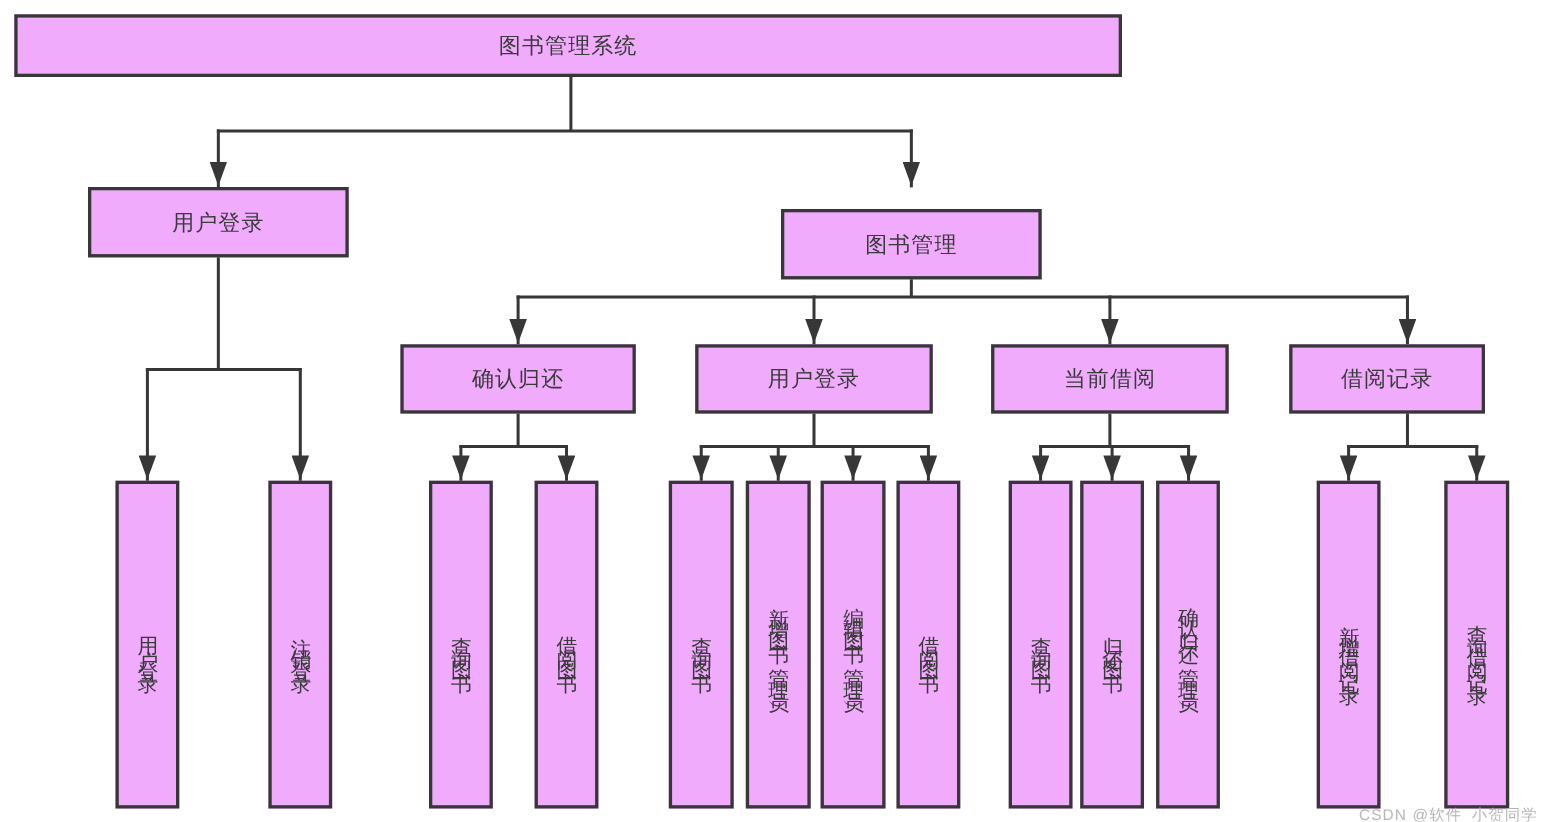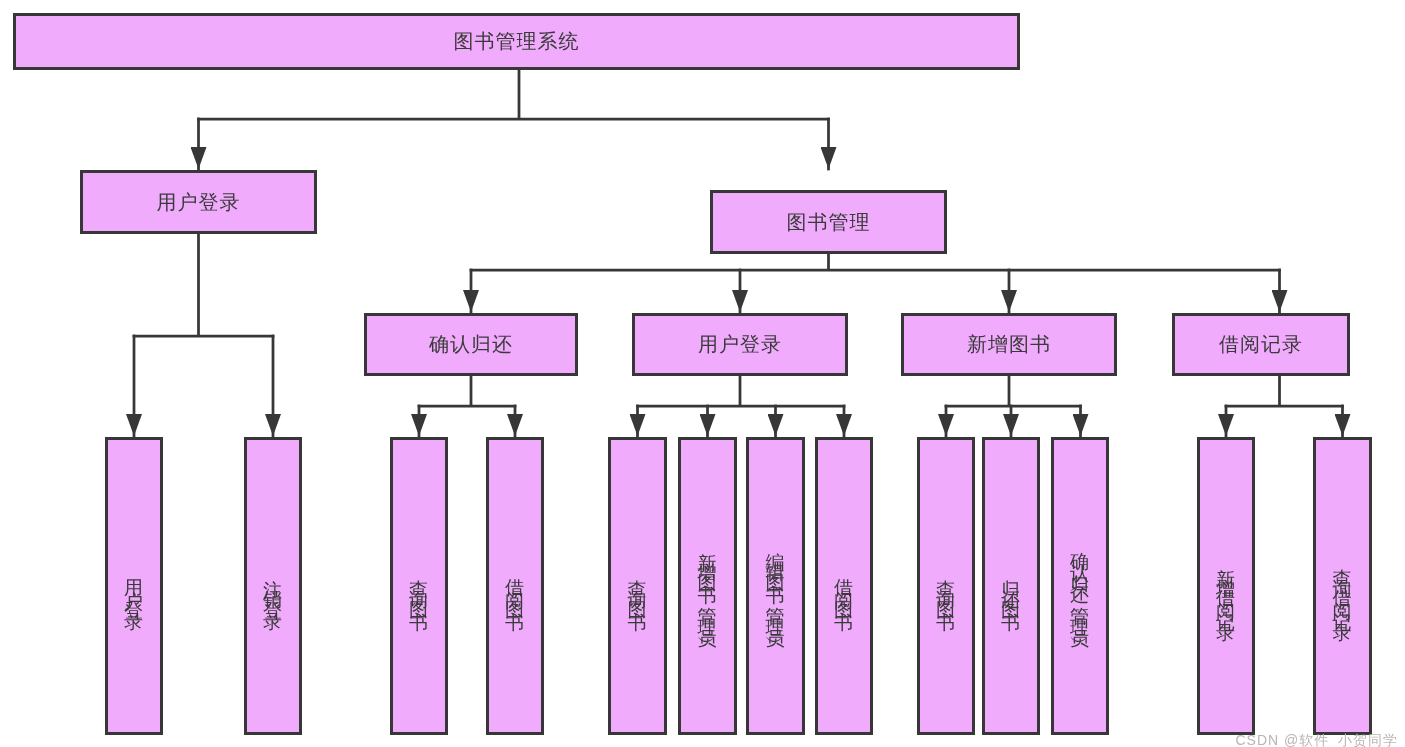--- a/index.html
+++ b/index.html
@@ -124,21 +124,21 @@
     </g>
   </svg>
 
   <div class="box" style="left:13px; top:13px; width:1007px; height:57px;">图书管理系统</div>
 
   <div class="box" style="left:80px; top:170px; width:237px; height:64px;">用户登录</div>
   <div class="box" style="left:710px; top:170px; width:237px; height:64px;margin-top:20px;">图书管理</div>
 
   <div class="box" style="left:364px; top:313px; width:214px; height:63px;">确认归还</div>
   <div class="box" style="left:632px; top:313px; width:216px; height:63px;">用户登录</div>
-  <div class="box" style="left:901px; top:313px; width:216px; height:63px;">新增图书</div>
+  <div class="box" style="left:901px; top:313px; width:216px; height:63px;">当前借阅</div>
   <div class="box" style="left:1172px; top:313px; width:178px; height:63px;">借阅记录</div>
 
   <div class="box leaf" style="left:105px; top:437px; width:58px; height:298px;">用户登录</div>
   <div class="box leaf" style="left:244px; top:437px; width:58px; height:298px;">注销登录</div>
 
   <div class="box leaf" style="left:390px; top:437px; width:58px; height:298px;">查询图书</div>
   <div class="box leaf" style="left:486px; top:437px; width:58px; height:298px;">借阅图书</div>
 
   <div class="box leaf" style="left:608px; top:437px; width:59px; height:298px;">查询图书</div>
   <div class="box leaf" style="left:678px; top:437px; width:59px; height:298px;">新增图书（管理员）</div>

